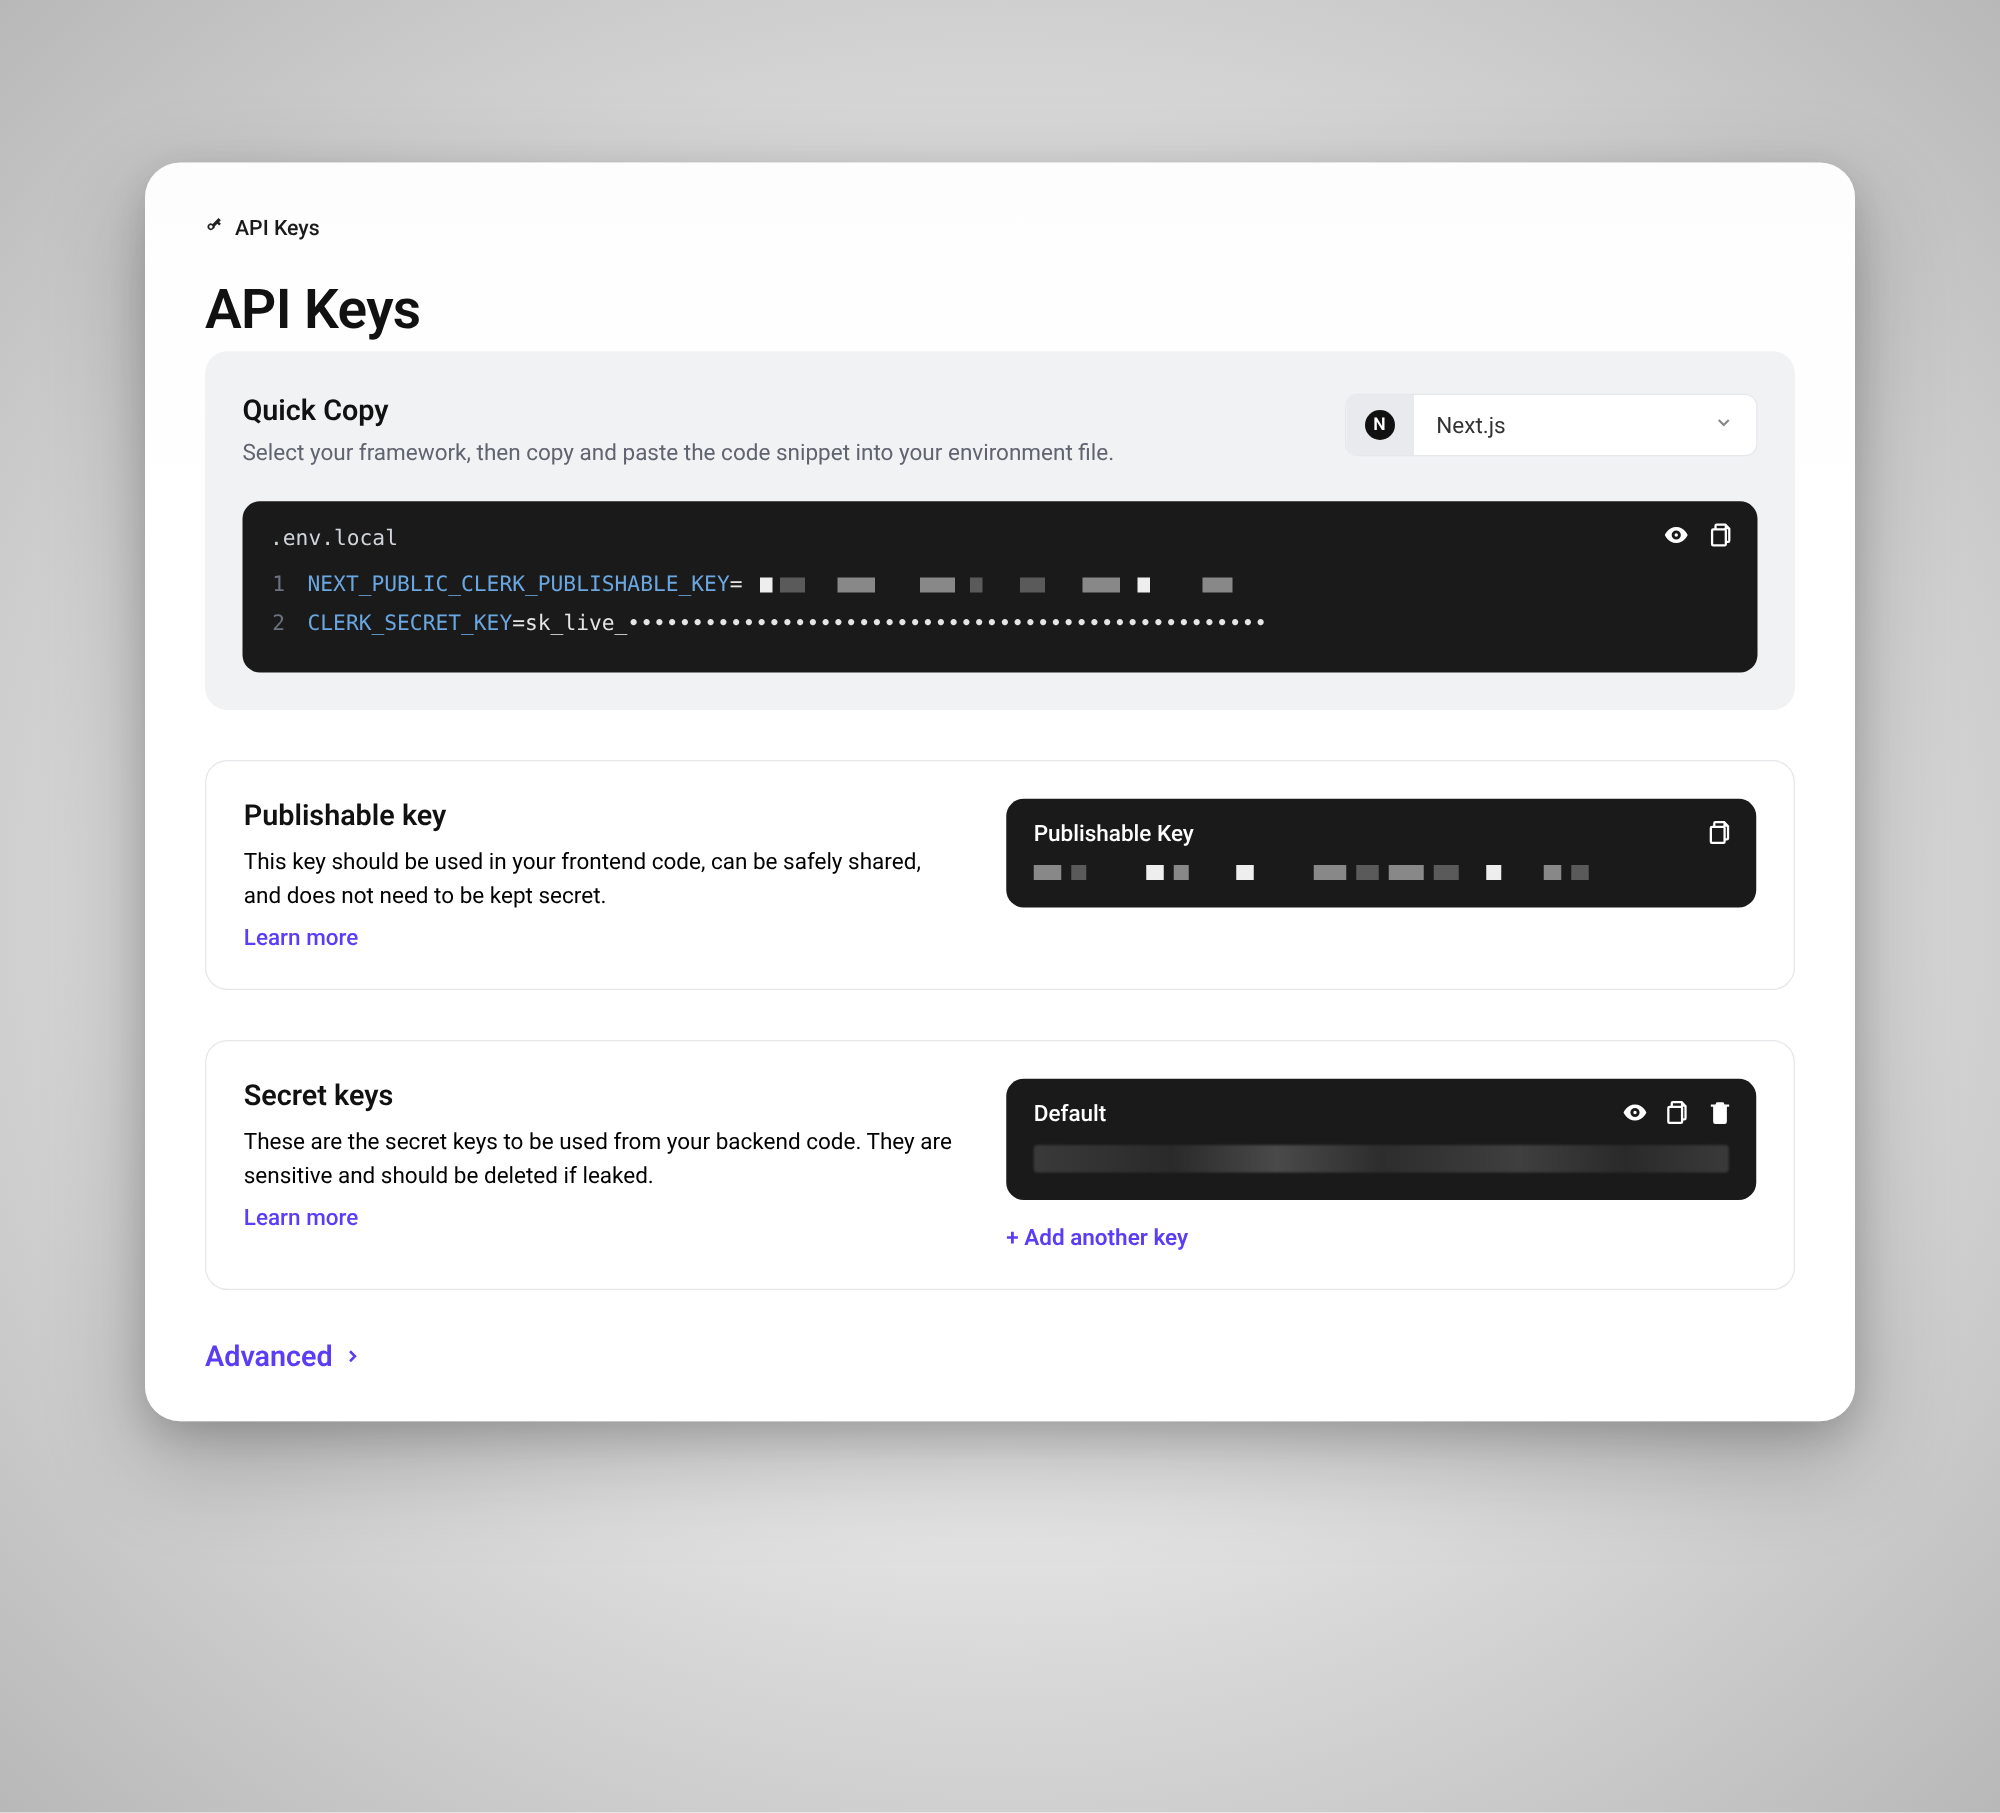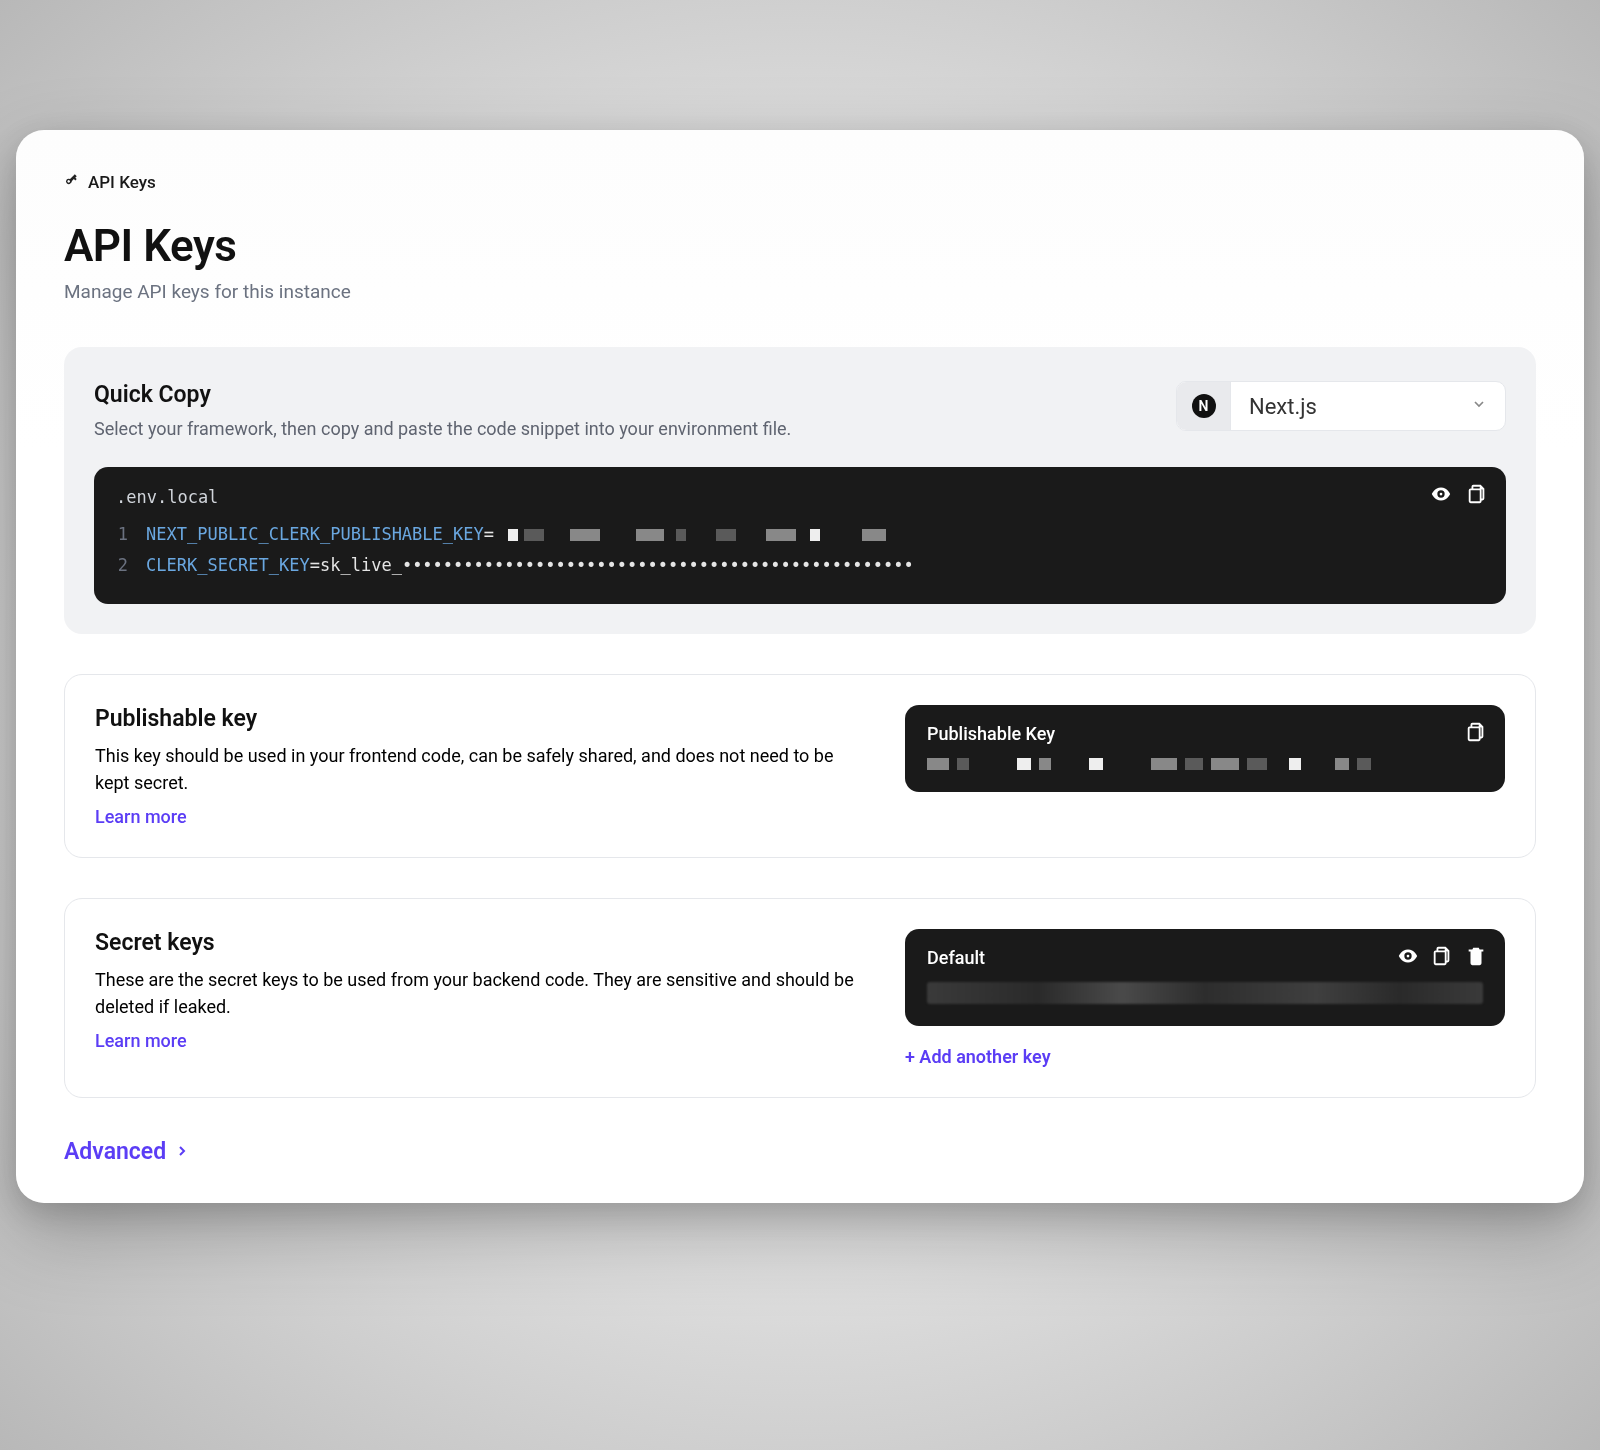--- a/index.html
+++ b/index.html
@@ -7,21 +7,21 @@
     font-family: -apple-system, BlinkMacSystemFont, "Segoe UI", Roboto, Helvetica, Arial, sans-serif;
     background: radial-gradient(ellipse at center, #ffffff 0%, #f5f5f5 30%, #d8d8d8 60%, #b8b8b8 100%);
     width: 1600px;
     height: 1450px;
     display: flex;
     align-items: flex-start;
     justify-content: center;
     padding-top: 130px;
   }
   .card {
-    width: 1568px;
+    width: 1368px;
     background: linear-gradient(to bottom, #fdfdfd 0%, #ffffff 30%);
     border-radius: 28px;
     box-shadow: 0 30px 80px rgba(0,0,0,0.25), 0 10px 30px rgba(0,0,0,0.15);
     padding: 42px 48px 38px 48px;
   }
   .breadcrumb {
     display: flex;
     align-items: center;
     gap: 8px;
     font-size: 17px;
@@ -81,21 +81,21 @@
     display: flex;
     align-items: center;
     justify-content: center;
     border-right: 1px solid #e5e7eb;
   }
   .fw-icon .nlogo {
     width: 24px; height: 24px; border-radius: 50%;
     background: #111; color: #fff; font-size: 14px; font-weight: 600;
     display: flex; align-items: center; justify-content: center;
   }
-  .fw-label { flex: 1; padding: 0 18px; font-size: 22px; color: #333; }
+  .fw-label { flex: 1; padding: 0 18px; font-size: 18px; color: #333; }
   .fw-chev { padding: 0 18px; color: #888; }
   .code-block {
     background: #1a1a1a;
     border-radius: 14px;
     padding: 20px 29px 22px 22px;
     color: #e5e5e5;
     font-family: ui-monospace, SFMono-Regular, Menlo, Consolas, monospace;
     font-size: 17px;
     position: relative;
   }
@@ -164,21 +164,20 @@
   <div class="breadcrumb">
     <span>
       <svg viewBox="0 0 24 24" fill="#222">
           <path d="M7 14a4 4 0 1 1 3.87-5h10.13v4h-3v3h-3v-3h-4.13A4 4 0 0 1 7 14zm0-2a2 2 0 1 0 0-4 2 2 0 0 0 0 4z" transform="rotate(-45 12 12)"></path>
         </svg>
     </span>
     <span>API Keys</span>
   </div>
 
   <h1 class="page-title">API Keys</h1>
-  <p class="page-subtitle">Manage API keys for this instance</p>
 
   
   <div class="panel panel-gray">
     <div class="qc-header">
       <div>
         <div class="qc-title">Quick Copy</div>
         <div class="qc-sub">Select your framework, then copy and paste the code snippet into your environment file.</div>
       </div>
       <div class="fw-select">
         <div class="fw-icon">

